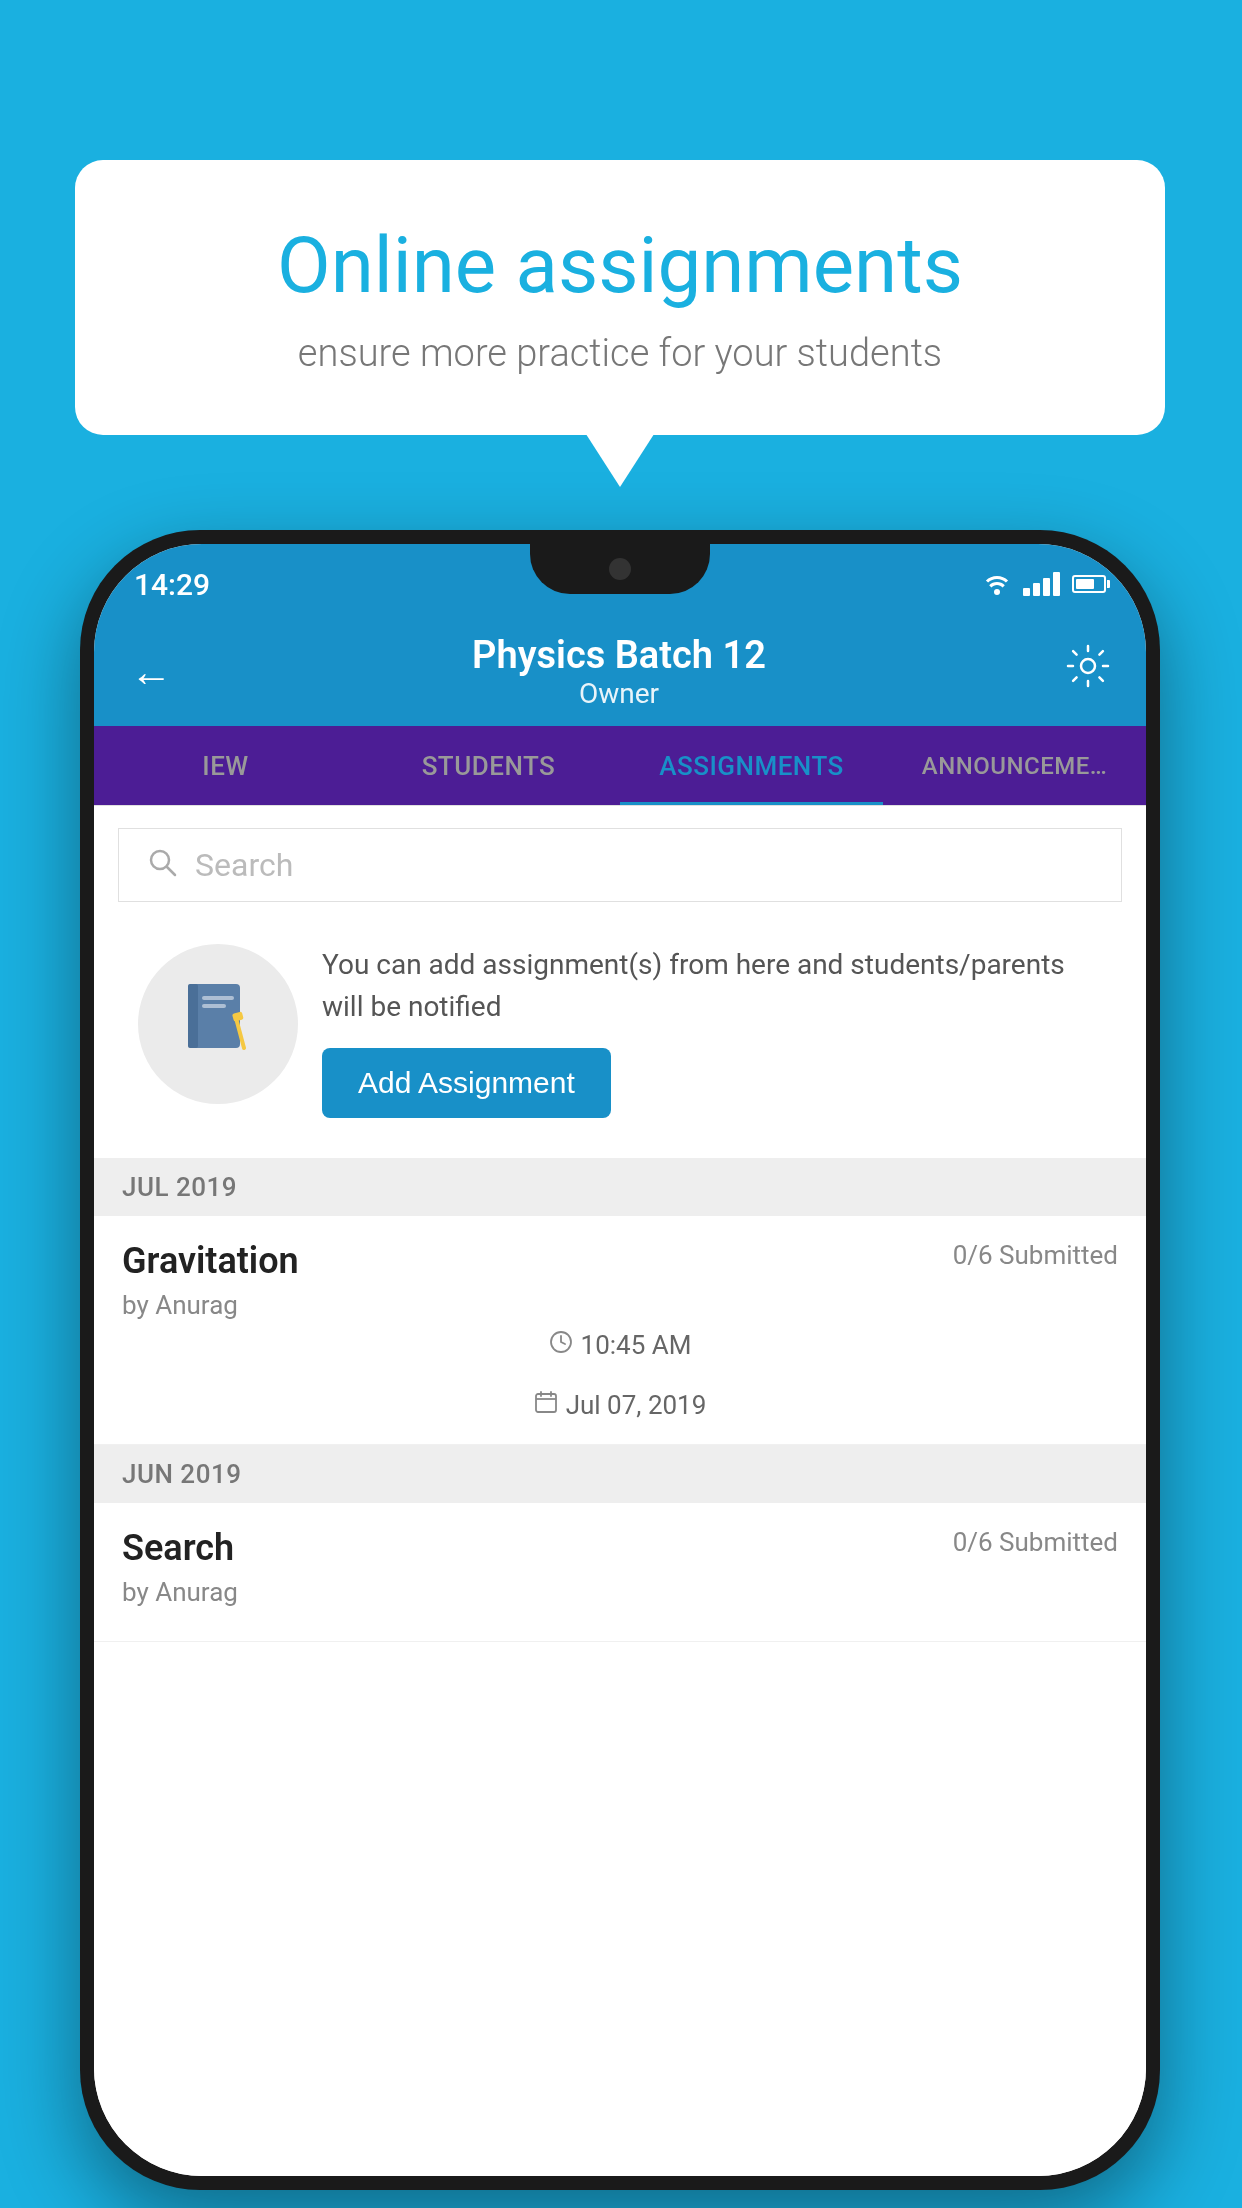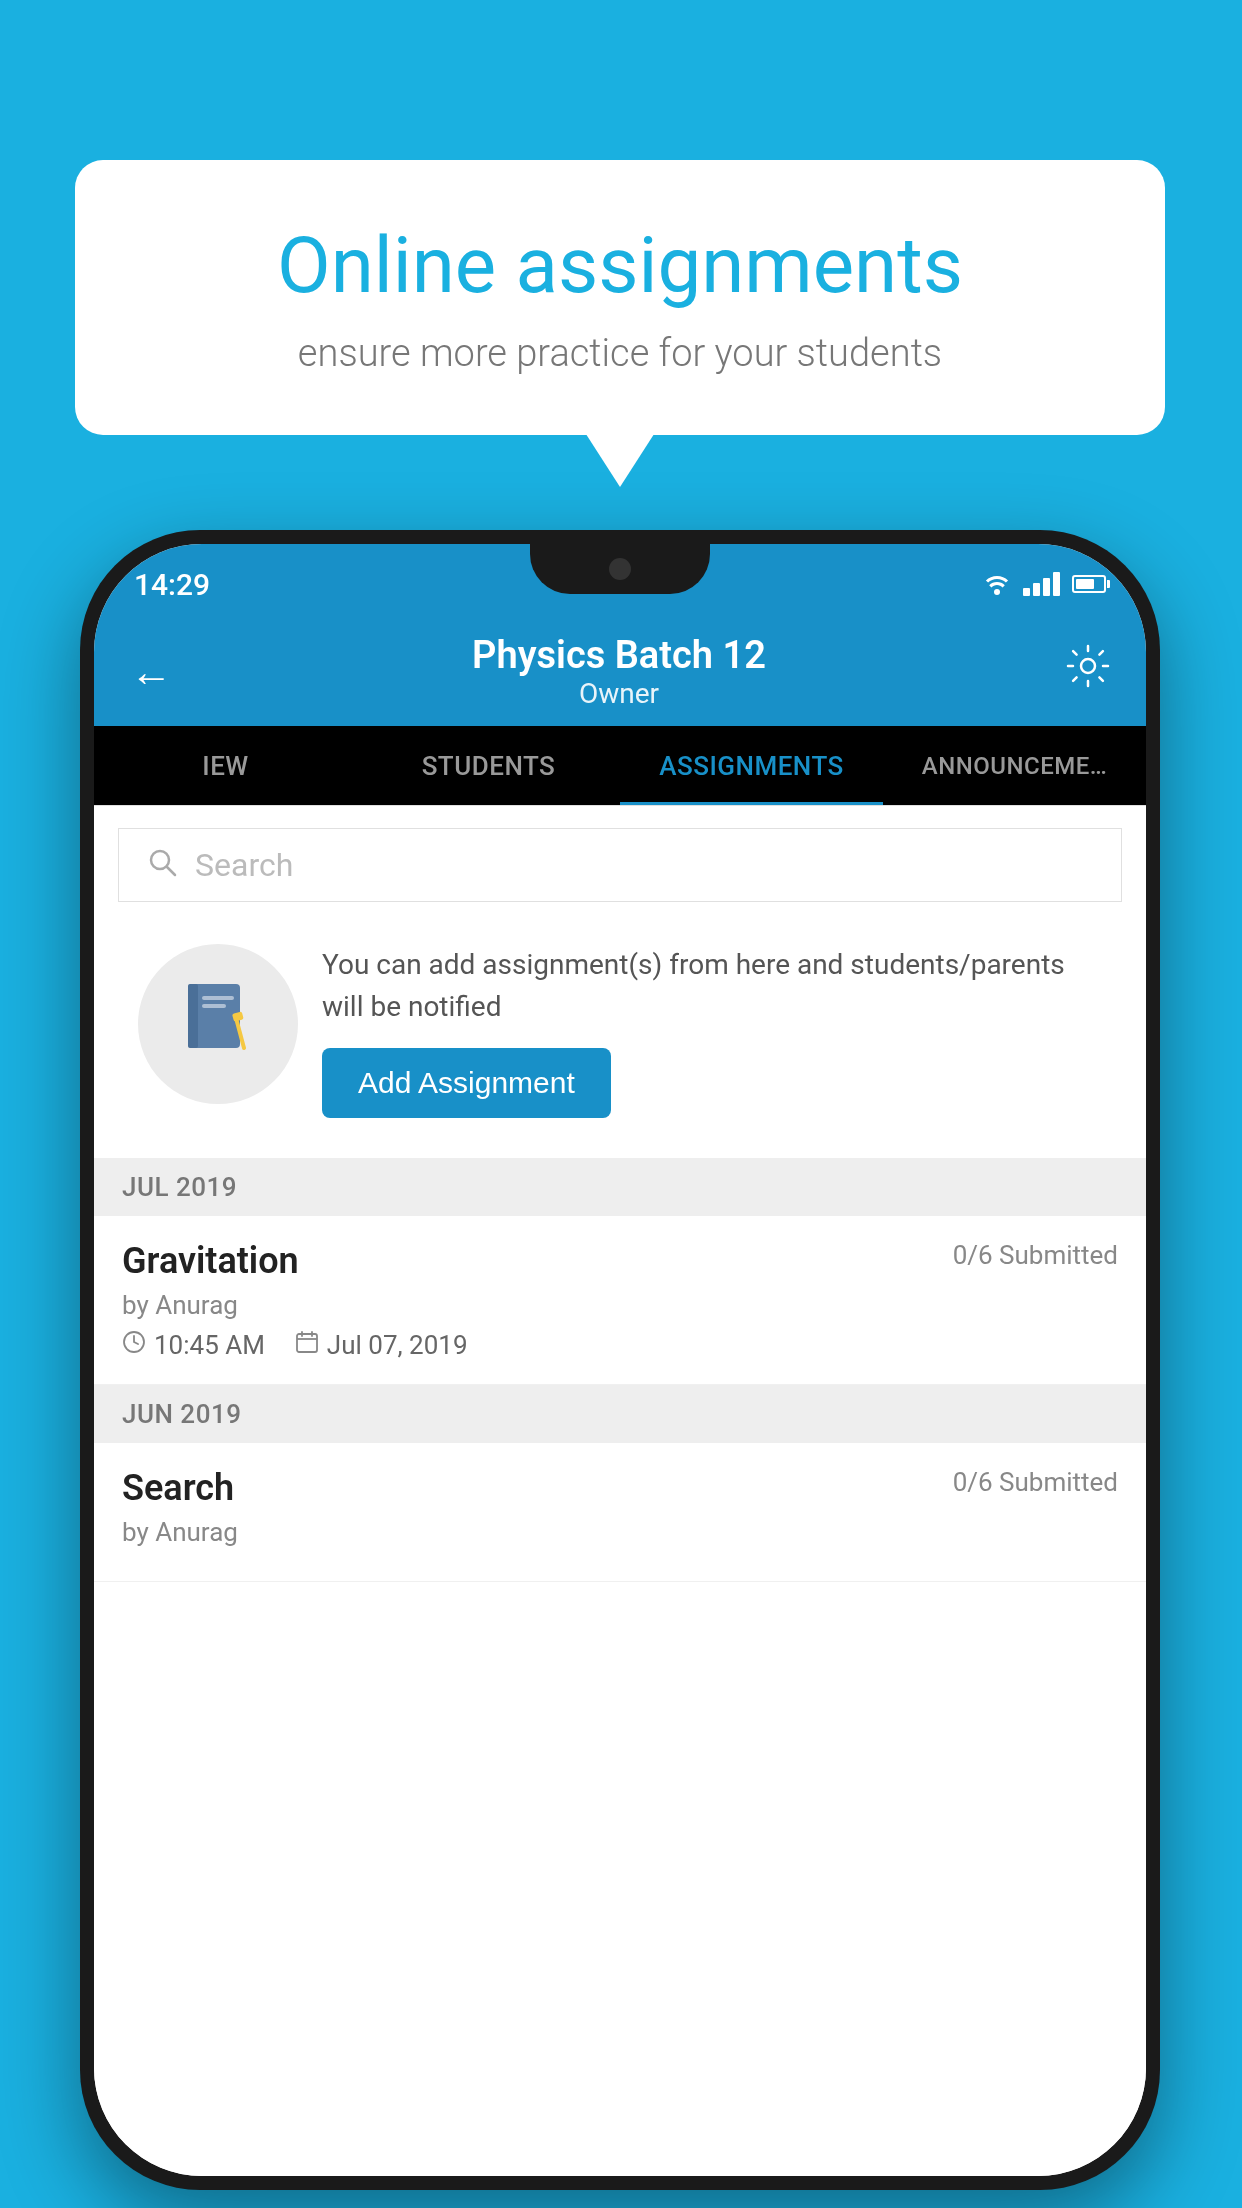--- a/index.html
+++ b/index.html
@@ -197,21 +197,21 @@
       font-size: 46px;
     }
 
     
     .tabs-bar {
       position: absolute;
       top: 182px;
       left: 0;
       right: 0;
       height: 80px;
-      background: #000000;
+      background: #4c1d95;
       display: flex;
       align-items: stretch;
       border-bottom: 1px solid #e0e0e0;
     }
     .tab-item {
       flex: 1;
       display: flex;
       align-items: center;
       justify-content: center;
       font-size: 26px;
@@ -340,20 +340,21 @@
     }
     .assignment-author {
       font-size: 26px;
       color: #888;
       margin-bottom: 10px;
     }
     .assignment-meta {
       display: flex;
       gap: 30px;
       align-items: center;
+      flex-direction: column;
     }
     .meta-item {
       display: flex;
       align-items: center;
       gap: 8px;
       font-size: 26px;
       color: #666;
     }
     .meta-icon {
       font-size: 26px;

